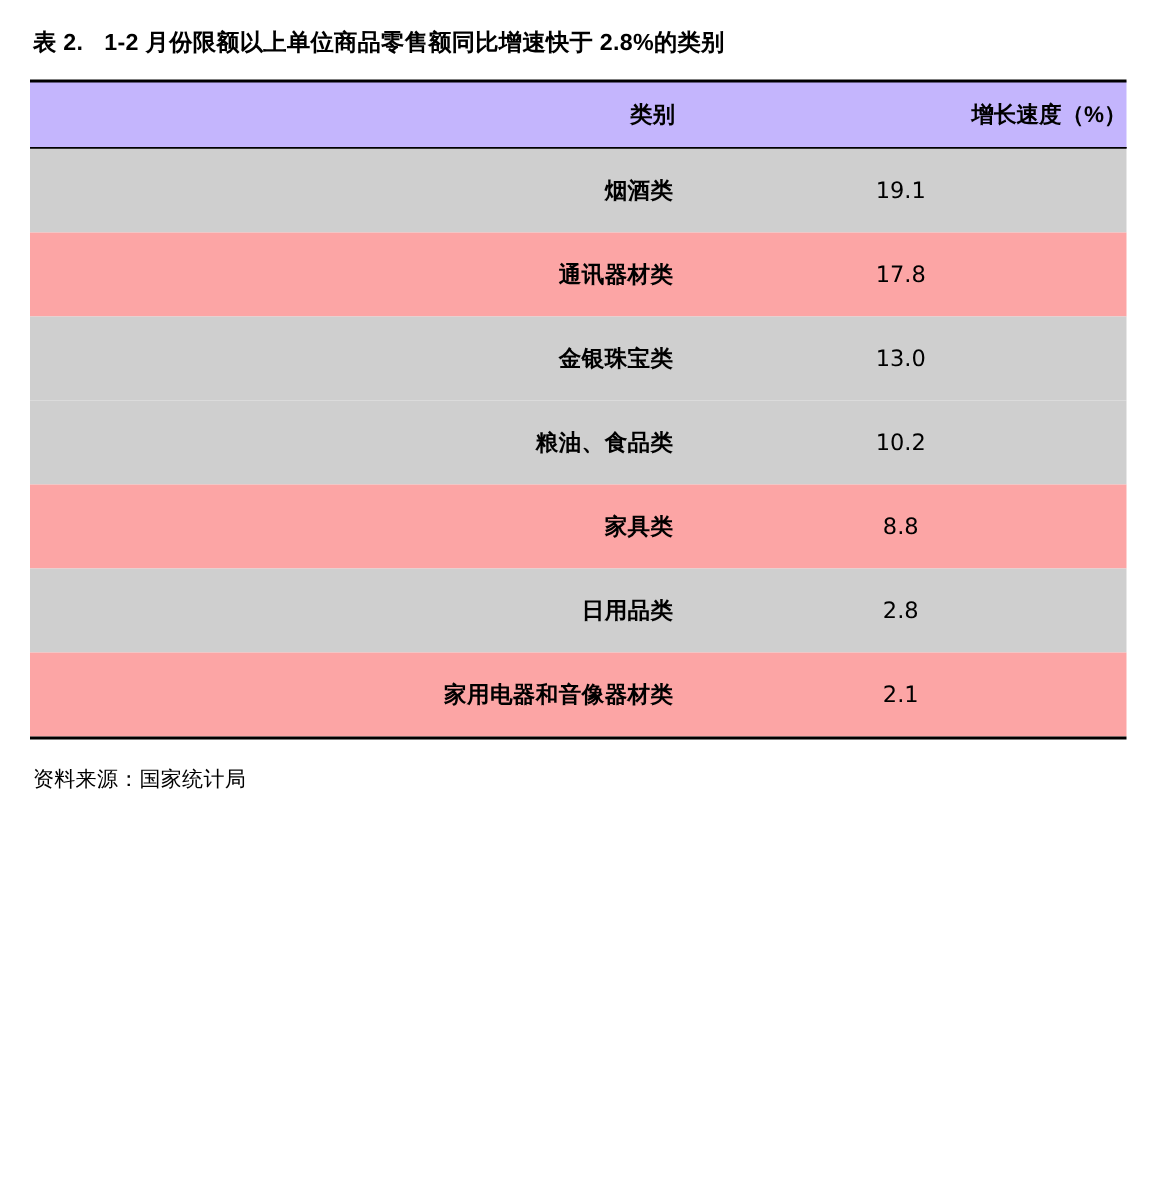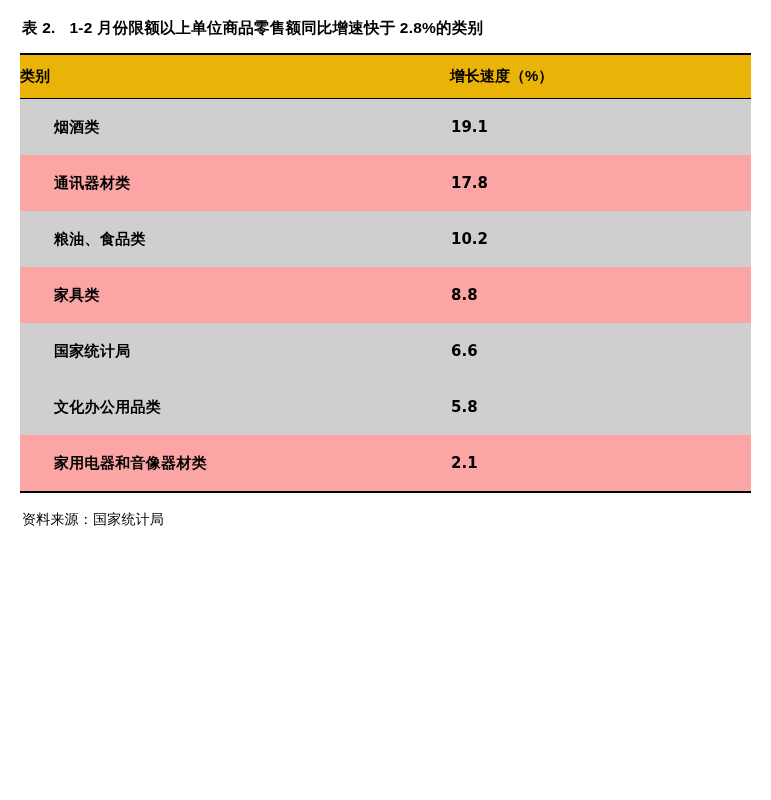--- a/index.html
+++ b/index.html
@@ -39,46 +39,47 @@
     width: 731px;
     border-collapse: collapse;
     table-layout: fixed;
   }
   table.data-table thead th {
     font-size: 15px;
     font-weight: 700;
     padding: 12px 0 12px 0;
     border-top: 2.5px solid #000000;
     border-bottom: 1.2px solid #000000;
-    text-align: left;
-    background: #eab308;
+    text-align: right;
+    background: #c4b5fd;
   }
   th.col-category { width: 430px; }
   th.col-value { width: 301px; }
 
   table.data-table tbody td {
     font-size: 15px;
     height: 54px;
     vertical-align: middle;
     border: none;
   }
   tbody tr.shaded td {
     background: #cfcfcf;
   }
   tbody tr.plain td {
     background: #fca5a5;
   }
   td.cat {
-    padding-left: 34px;
+    padding-left: 18px;
     font-weight: 700;
-    text-align: left;
+    text-align: right;
     letter-spacing: 0.3px;
   }
   td.val {
-    font-weight: 700;
+    text-align: center;
+    font-weight: 400;
     font-family: "DejaVu Sans", "Liberation Sans", sans-serif;
     font-size: 15px;
   }
   .table-bottom-rule {
     width: 731px;
     height: 0;
     border-bottom: 2.5px solid #000000;
   }
   .source-note {
     font-size: 14px;
@@ -106,34 +107,34 @@
     <tbody>
       <tr class="shaded">
         <td class="cat">烟酒类</td>
         <td class="val">19.1</td>
       </tr>
       <tr class="plain">
         <td class="cat">通讯器材类</td>
         <td class="val">17.8</td>
       </tr>
       <tr class="shaded">
+        <td class="cat">金银珠宝类</td>
+        <td class="val">13.0</td>
+      </tr>
+      <tr class="shaded">
         <td class="cat">粮油、食品类</td>
         <td class="val">10.2</td>
       </tr>
       <tr class="plain">
         <td class="cat">家具类</td>
         <td class="val">8.8</td>
       </tr>
       <tr class="shaded">
-        <td class="cat">国家统计局</td>
-        <td class="val">6.6</td>
-      </tr>
-      <tr class="shaded">
-        <td class="cat">文化办公用品类</td>
-        <td class="val">5.8</td>
+        <td class="cat">日用品类</td>
+        <td class="val">2.8</td>
       </tr>
       <tr class="plain">
         <td class="cat">家用电器和音像器材类</td>
         <td class="val">2.1</td>
       </tr>
     </tbody>
   </table>
 
   <div class="table-bottom-rule"></div>
 

